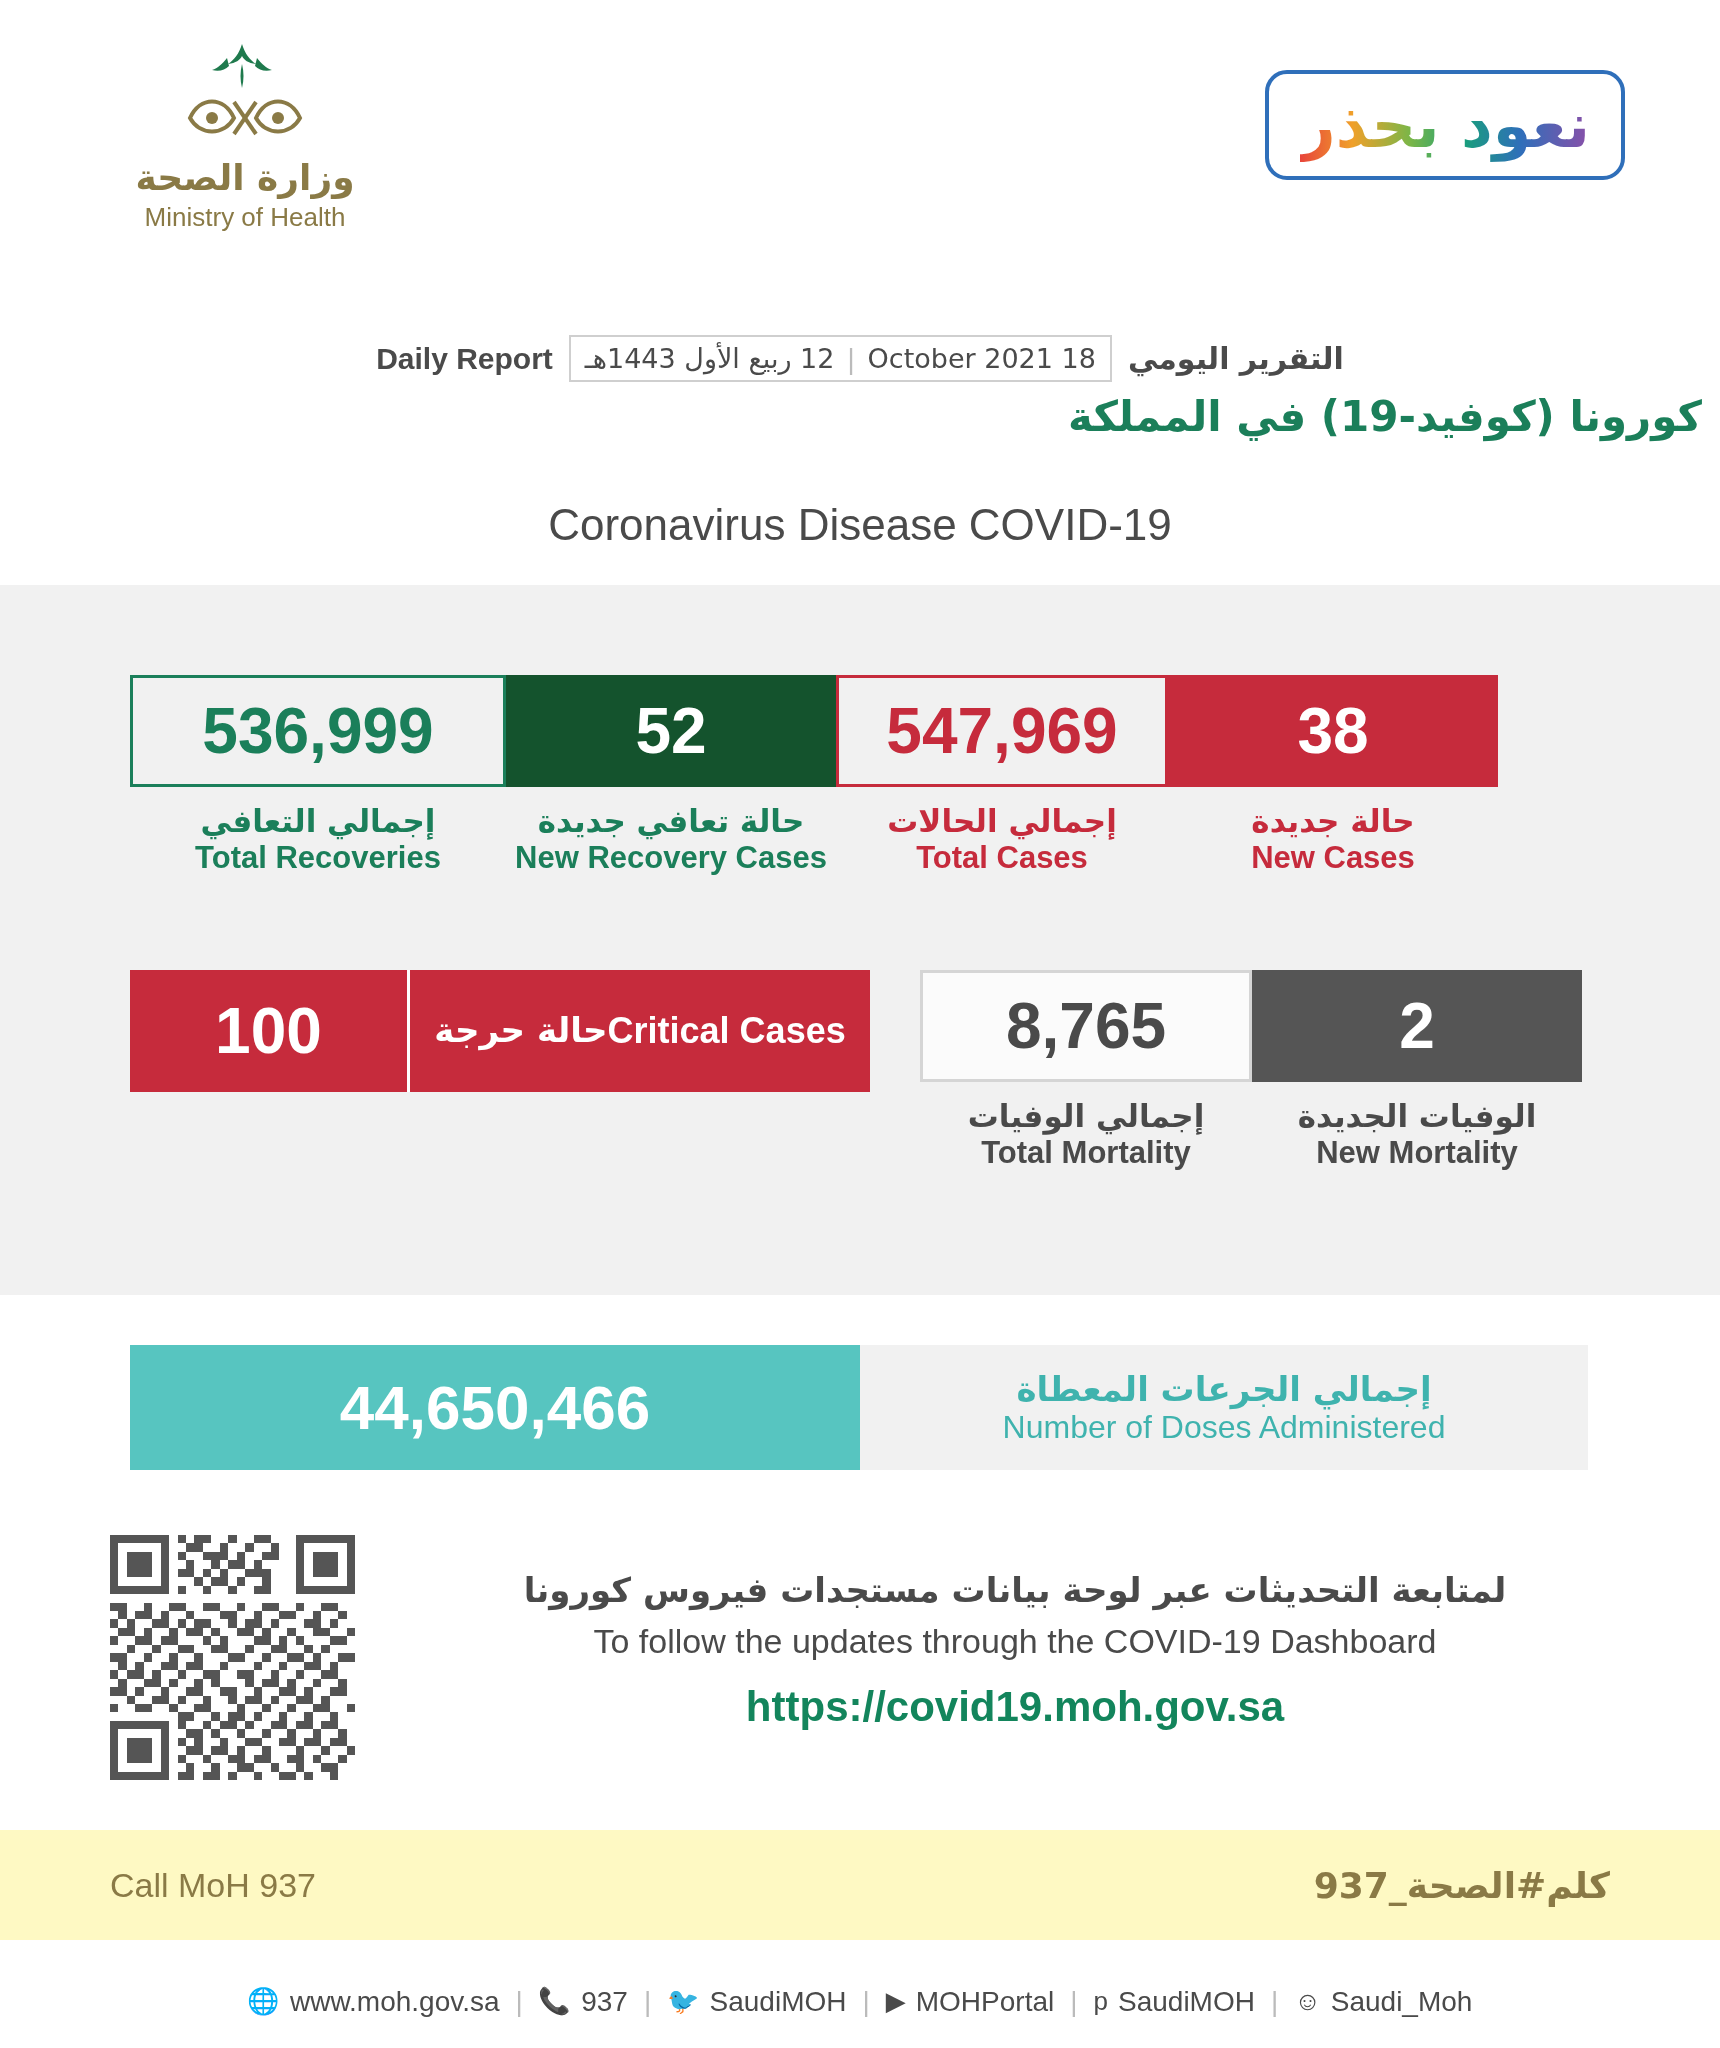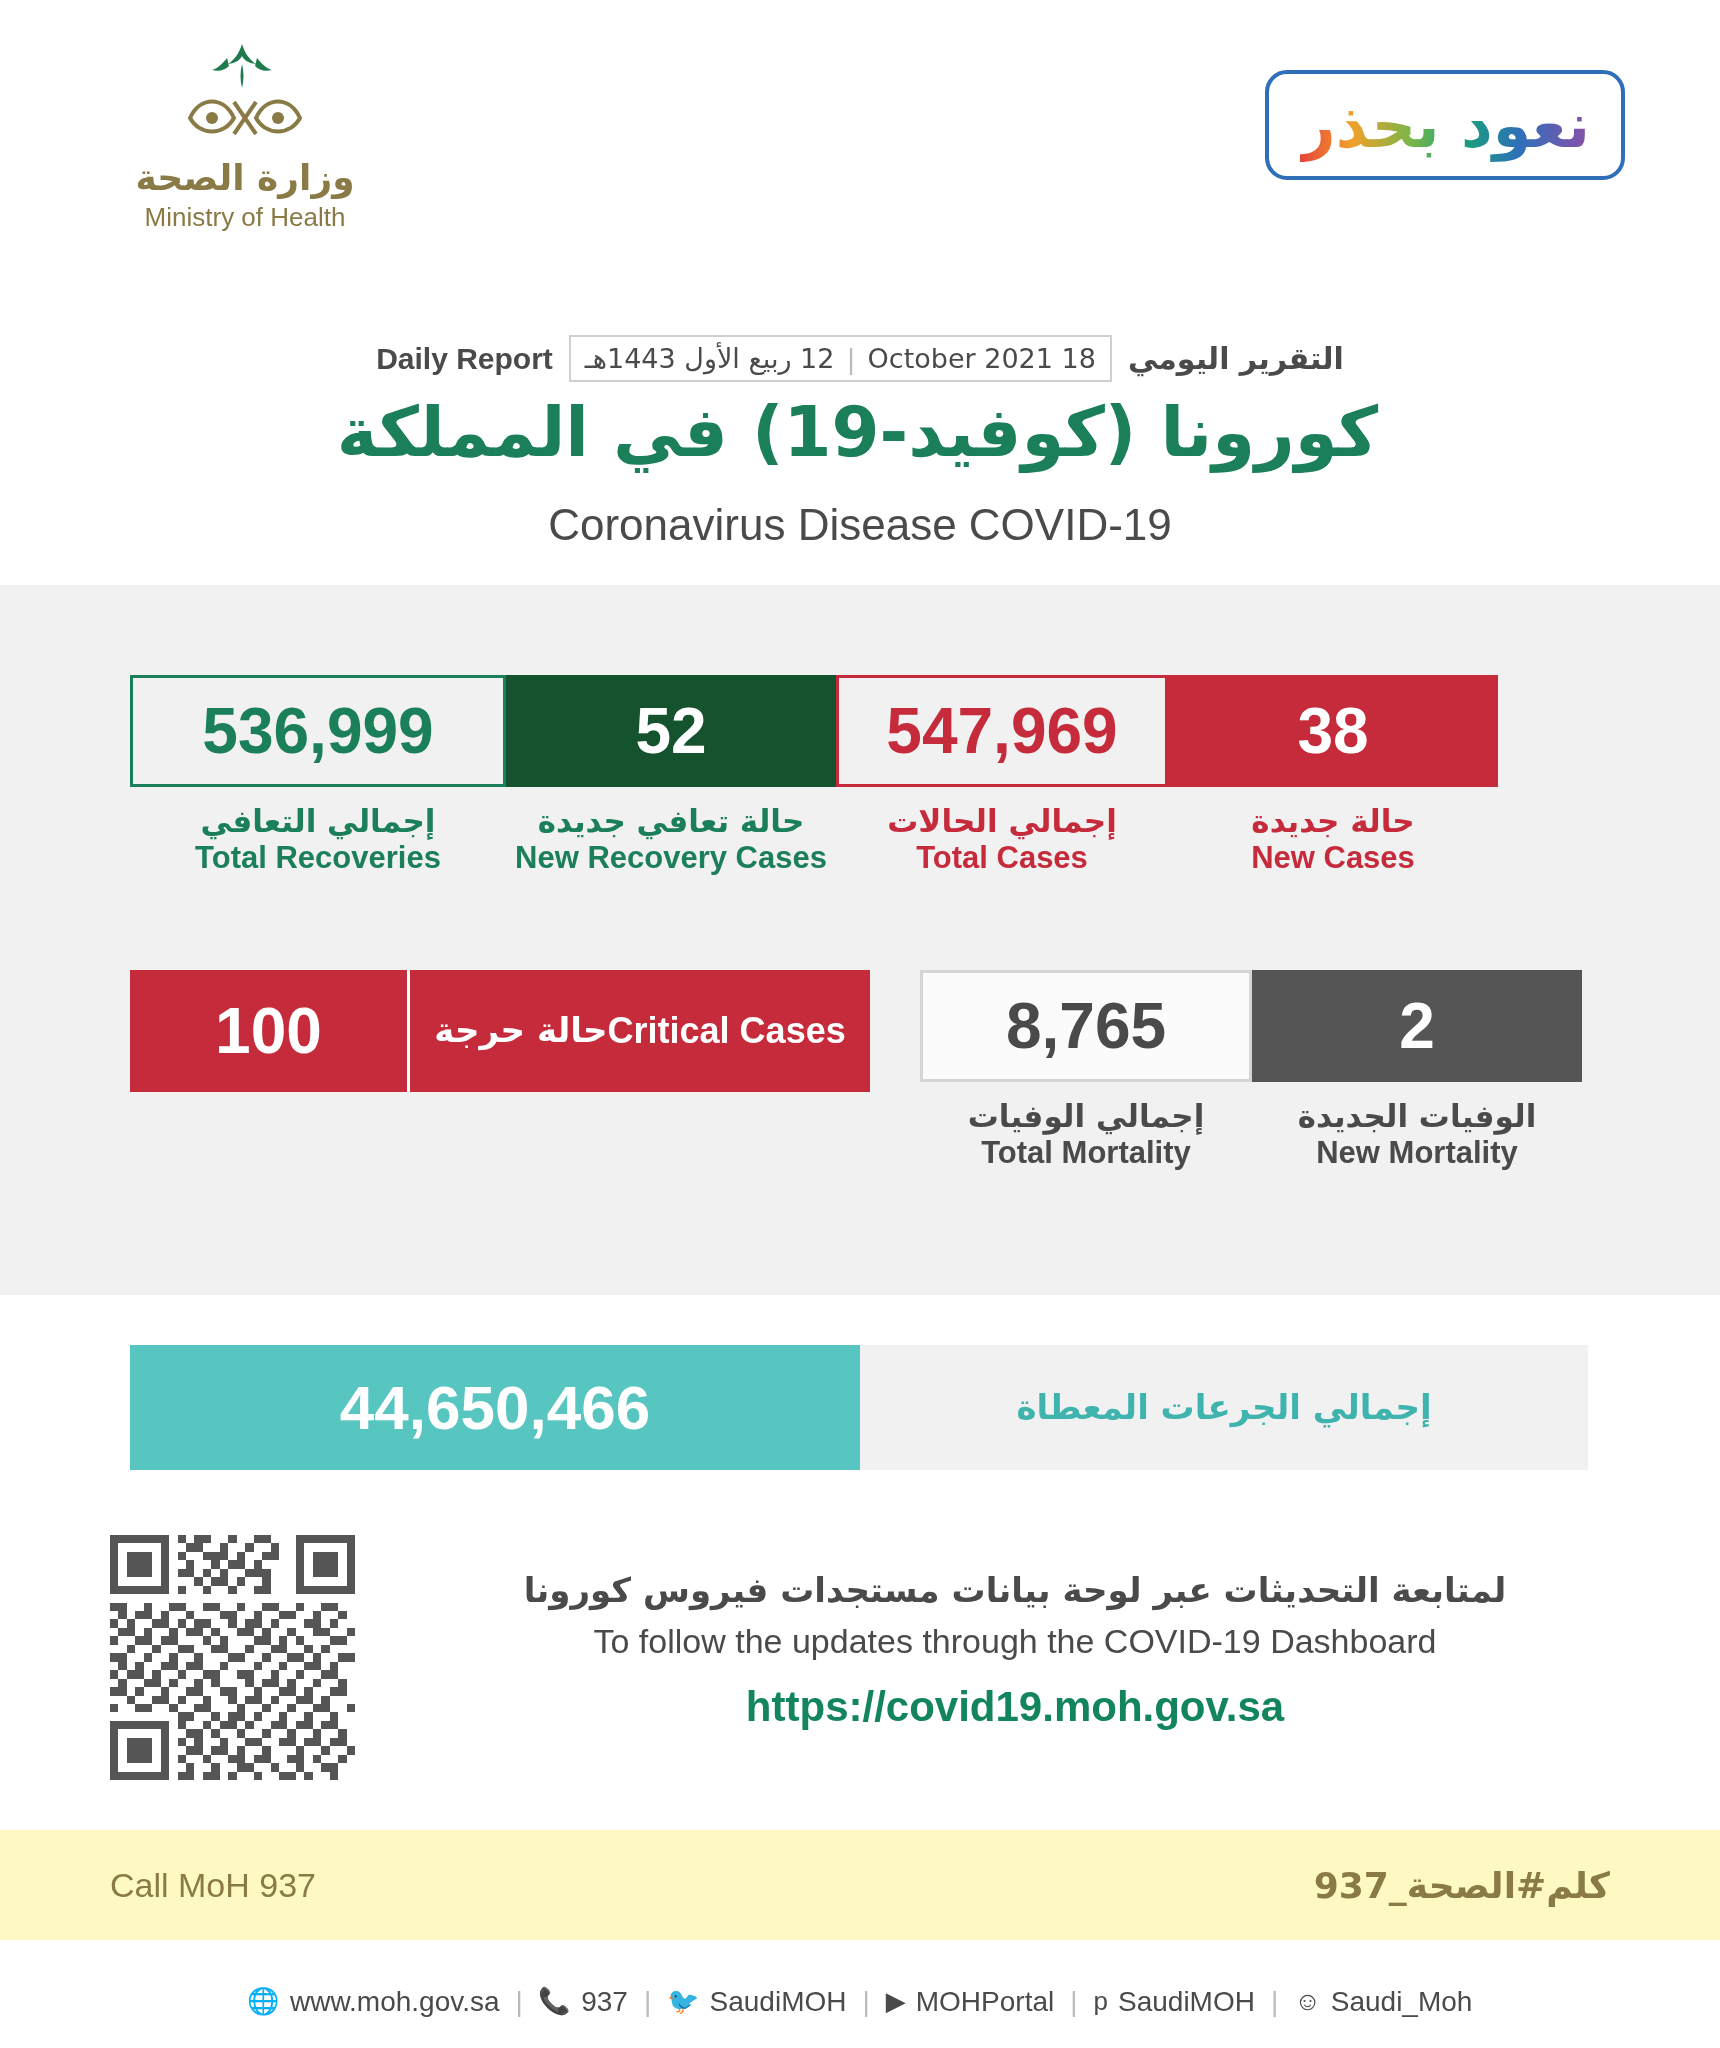--- a/index.html
+++ b/index.html
@@ -63,23 +63,22 @@
     padding: 6px 14px;
     font-size: 27px;
     font-weight: normal;
     color: #4a4a4a;
     display: flex; gap: 12px; align-items: center;
     direction: rtl;
   }
   .report-line .ar-label { color: #4a4a4a; direction: rtl; }
 
   .title-ar {
-    position: absolute; top: 392px; left: 0; right: 5px;
-    text-align: center;
-    font-size: 69px; font-weight: bold; color: #1b7f5a;
+    position: absolute; top: 392px; left: 0; right: 18px;
+    font-size: 42px; font-weight: bold; color: #1b7f5a;
     direction: rtl;
   }
   .title-en {
     position: absolute; top: 500px; left: 0; right: 0;
     text-align: center;
     font-size: 44px; color: #4a4a4a;
     font-family: "Liberation Sans", sans-serif;
   }
 
   
@@ -330,20 +329,21 @@
           <div class="lab-en gray-txt">New Mortality</div>
         </div>
       </div>
     </div>
   </div>
 
   <div class="doses">
     <div class="doses-num">44,650,466</div>
     <div class="doses-lab">
       <div class="a">إجمالي الجرعات المعطاة</div>
+      <div class="b">Number of Doses Administered</div>
     </div>
   </div>
 
   <div class="qr">
     <svg width="245" height="245" viewBox="0 0 29 29" shape-rendering="crispEdges">
       <rect width="29" height="29" fill="#ffffff"></rect>
       <g fill="#555555">
         <rect x="0" y="0" width="7" height="1"></rect>
           <rect x="0" y="6" width="7" height="1"></rect>
         <rect x="0" y="0" width="1" height="7"></rect>

